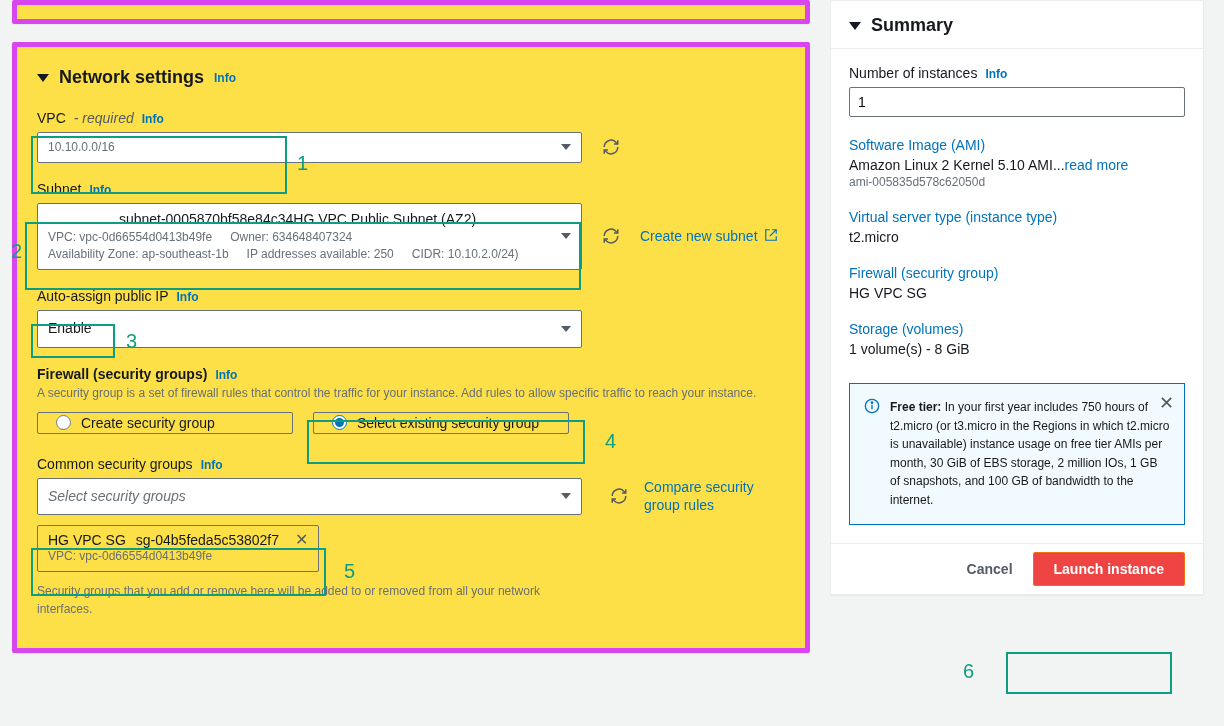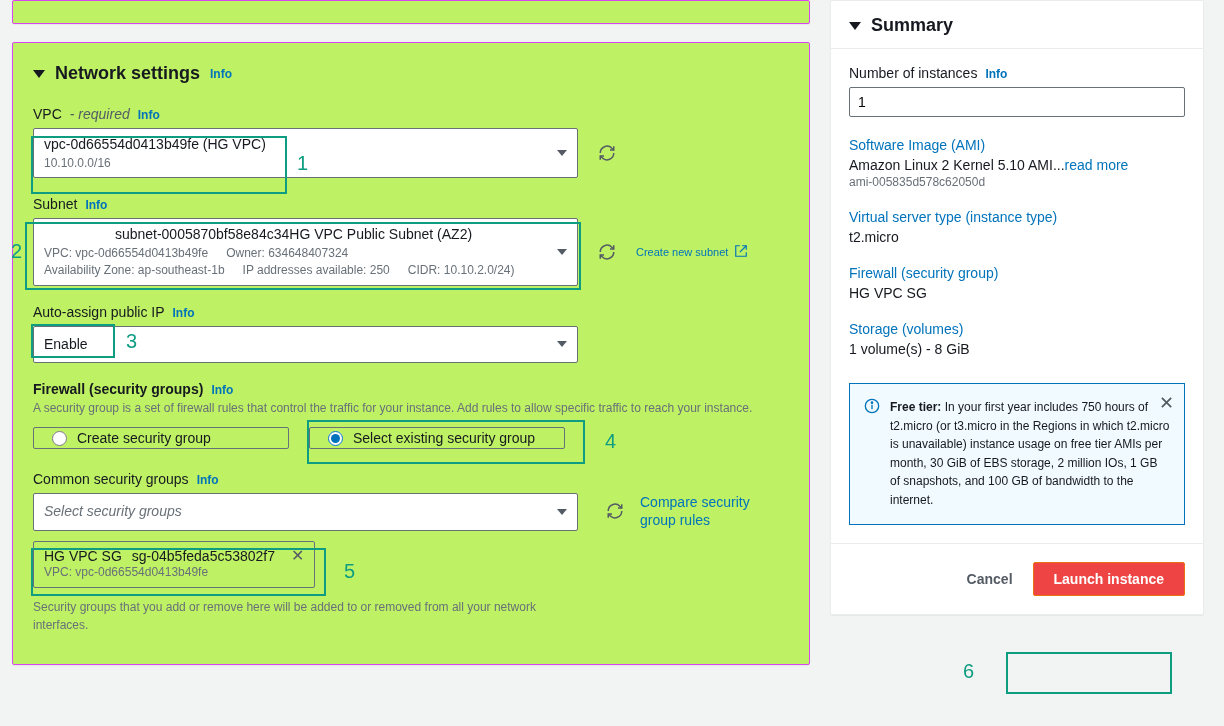--- a/index.html
+++ b/index.html
@@ -21,22 +21,22 @@
   .main-col {
     flex: 1;
     padding: 0 12px 12px 12px;
   }
   .side-col {
     width: 402px;
     padding: 0 20px 12px 8px;
   }
   
   .panel {
-    background: #bef264;
-    border: 1px solid #d946ef;
+    background: #fde047;
+    border: 5px solid #d946ef;
     box-shadow: 0 1px 1px rgba(0,0,0,0.05);
     border-radius: 2px;
   }
   .panel-stub {
     height: 24px;
     margin-bottom: 18px;
   }
   .panel-network {
     padding: 20px 20px 20px 20px;
   }
@@ -129,21 +129,21 @@
     width: 22px; height: 22px;
     display: flex;
     align-items: center;
     justify-content: center;
     cursor: pointer;
     color: #545b64;
   }
   .link-btn {
     color: #0073bb;
     cursor: pointer;
-    font-size: 11px;
+    font-size: 14px;
     display: flex;
     align-items: center;
     gap: 6px;
   }
   .ext-icon svg { stroke: #0073bb; }
   .help-text {
     font-size: 12px;
     color: #687078;
     line-height: 1.5;
     margin-top: 2px;
@@ -302,21 +302,21 @@
     position: absolute;
     right: 10px;
     top: 10px;
     cursor: pointer;
     color: #545b64;
     font-size: 18px;
     line-height: 1;
   }
   .summary-footer {
     border-top: 1px solid #eaeded;
-    padding: 18px 18px;
+    padding: 8px 18px;
     display: flex;
     justify-content: flex-end;
     align-items: center;
     gap: 20px;
   }
   .btn-cancel {
     background: none;
     border: none;
     font-weight: 700;
     font-size: 14px;
@@ -352,21 +352,20 @@
         <span class="info-link">Info</span>
       </div>
 
       <div class="field-label">
         <span>VPC</span>
         <span class="required">- required</span>
         <span class="info-link">Info</span>
       </div>
       <div class="field-row">
         <div class="select-box">
-          <div class="select-main">vpc-0d66554d0413b49fe (HG VPC)</div>
           <div class="select-sub">10.10.0.0/16</div>
           <span class="select-caret"></span>
         </div>
         <span class="refresh-btn">
           <svg width="18" height="18" viewBox="0 0 24 24" fill="none" stroke="#545b64" stroke-width="2">
               <path d="M3 12a9 9 0 0 1 15.5-6.3L21 8"></path>
               <path d="M21 3v5h-5"></path>
               <path d="M21 12a9 9 0 0 1-15.5 6.3L3 16"></path>
               <path d="M3 21v-5h5"></path>
             </svg>

